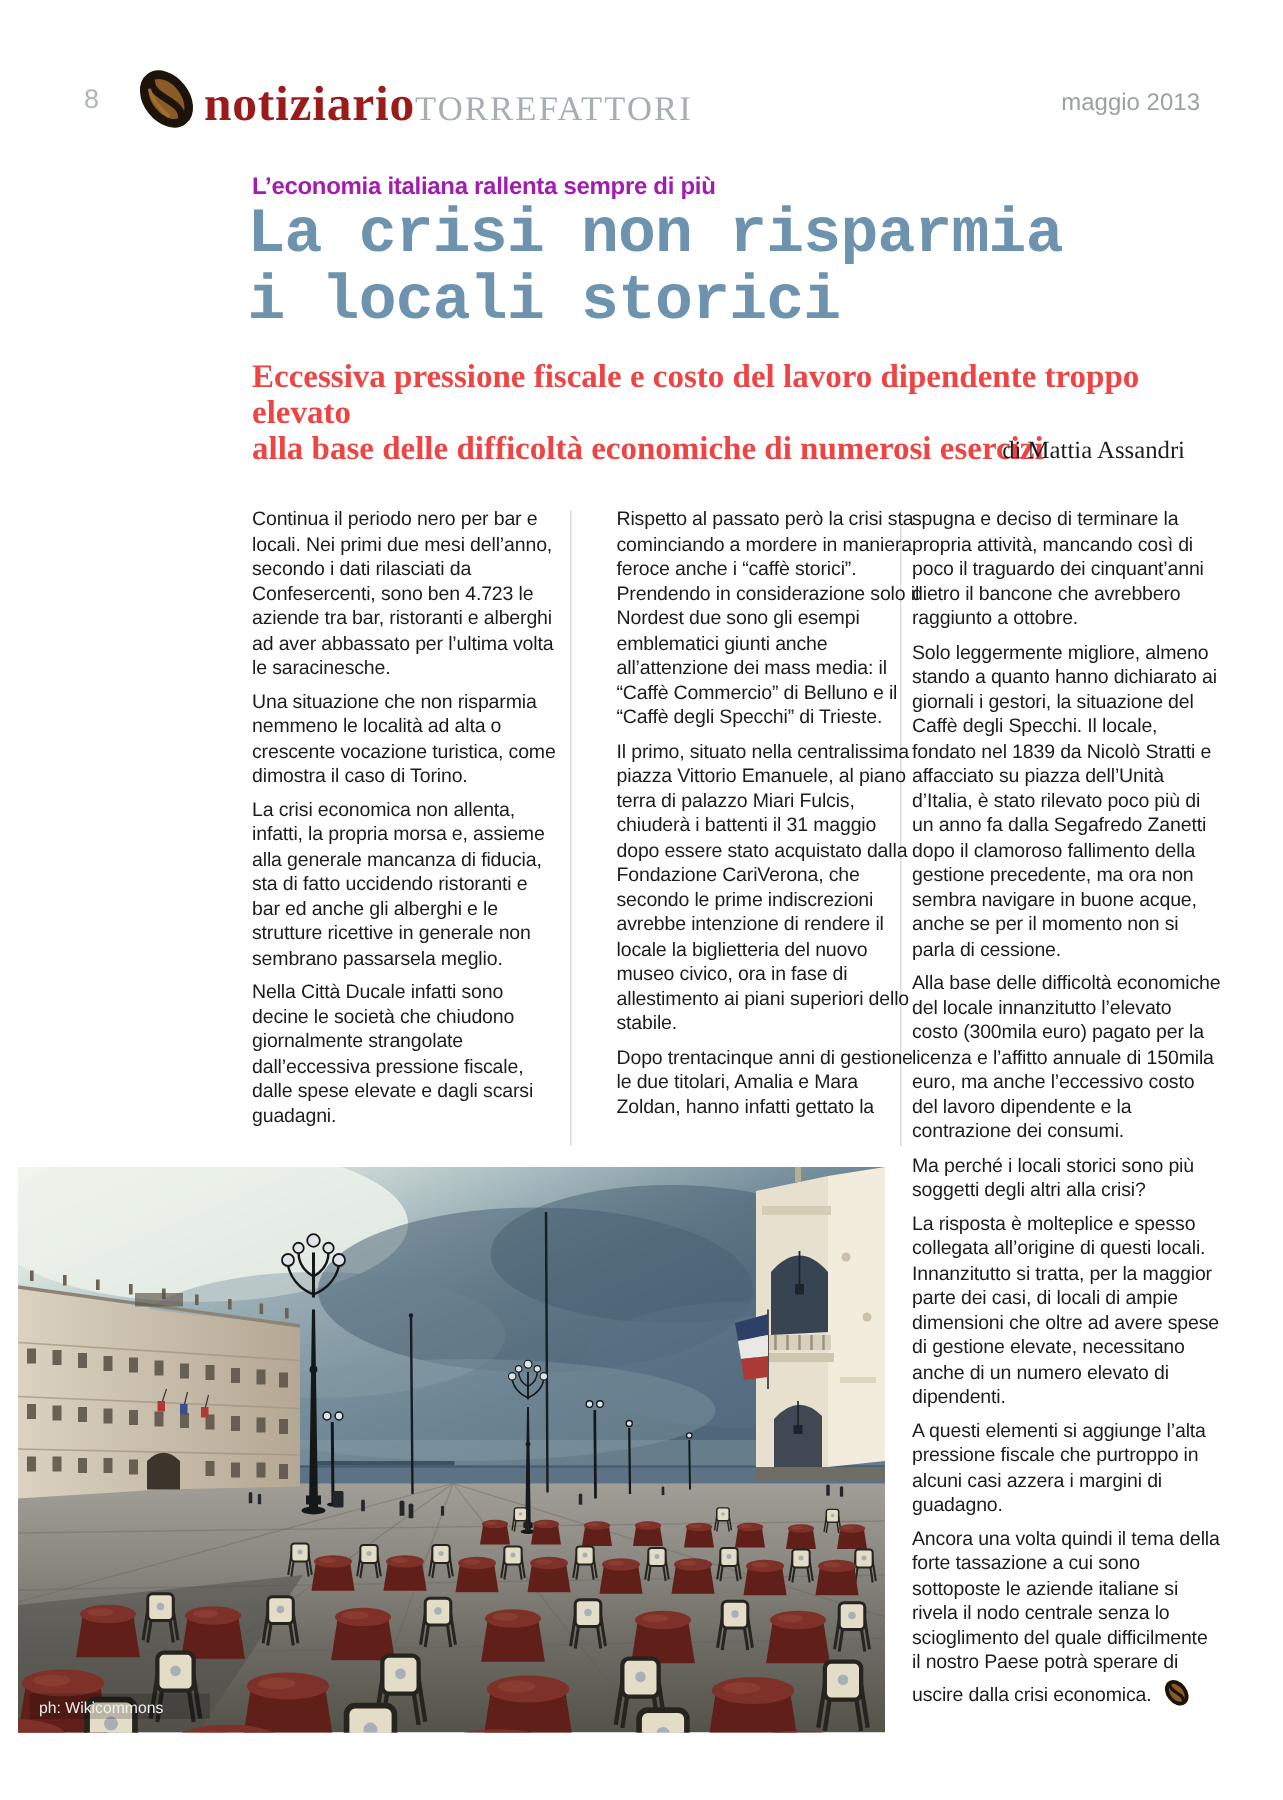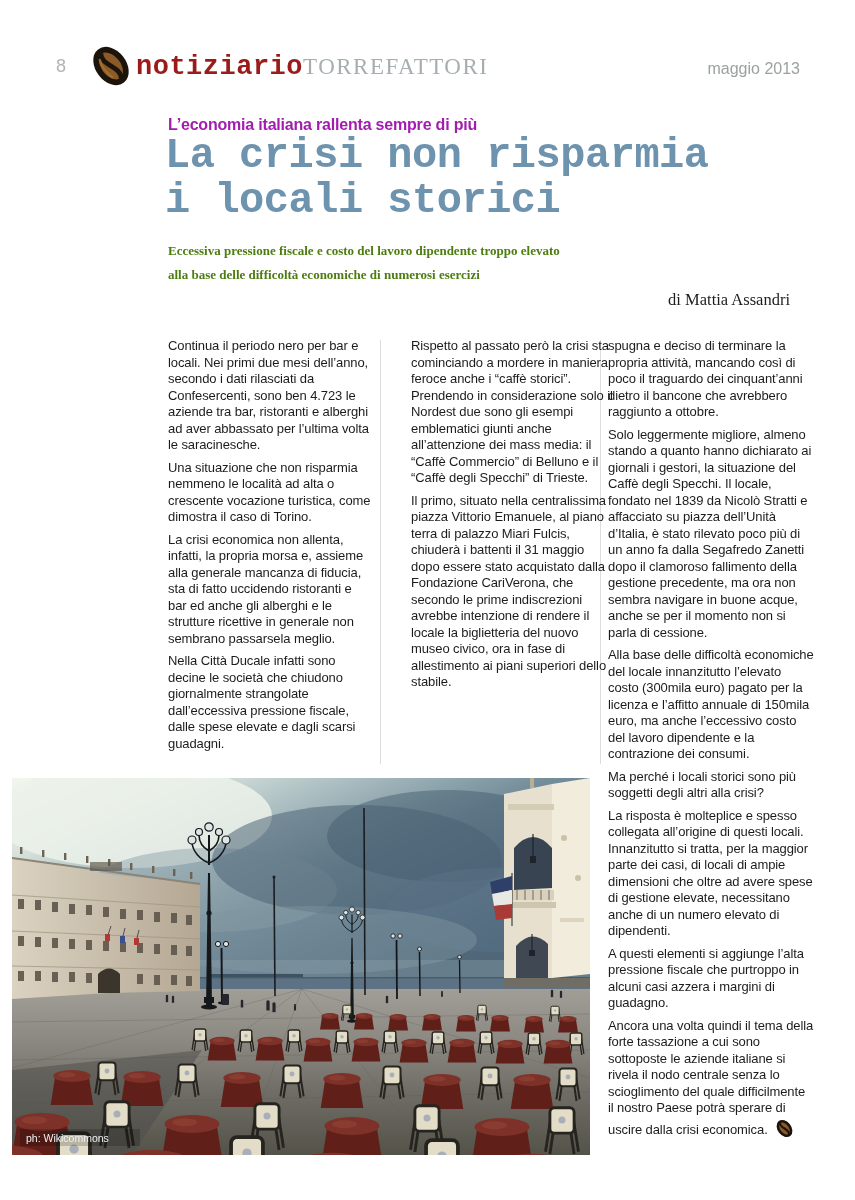--- a/index.html
+++ b/index.html
@@ -8,21 +8,21 @@
     font-family:"Liberation Sans", sans-serif; overflow:hidden;
     -webkit-font-smoothing:antialiased;
   }
   .abs { position:absolute; }
 
   
   .page-number { left:56px; top:56px; font-size:18px; color:#aeb5b5; }
   .logo-bean   { left:90px; top:40px; width:42px; height:52px; }
   .brand       { left:136px; top:52px; white-space:nowrap; }
   .brand-primary {
-    font-family:Liberation Mono, monospace; font-weight:700; font-size:27px;
+    font-family:Liberation Serif, serif; font-weight:700; font-size:33px;
     color:var(--brand-red); letter-spacing:.5px;
   }
   .brand-secondary {
     font-family:"Liberation Serif", serif; font-weight:400; font-size:23px;
     color:var(--brand-gray); letter-spacing:1.5px;
   }
   .issue-date { right:55px; top:60px; font-size:16px; color:#9ba1a1; }
 
   
   .kicker {
@@ -30,21 +30,21 @@
     letter-spacing:-0.2px;
   }
   .title {
     left:165px; top:134px;
     font-family:"DejaVu Serif","Liberation Serif",serif; font-weight:700;
     font-size:42px; line-height:45px; color:var(--title-blue); letter-spacing:-0.5px;
   }
   .subtitle {
     left:168px; top:239px; width:650px;
     font-family:"Liberation Serif", serif; font-weight:700;
-    font-size:13px; line-height:24px; color:#4d7c0f;
+    font-size:22px; line-height:24px; color:#ef4444;
   }
   .byline {
     left:168px; top:290px; width:622px; text-align:right;
     font-family:"Liberation Serif", serif; font-size:16.5px;
     color:#1d1d1d;
   }
 
   
   .col {
     top:338px; width:204px; font-size:13px; line-height:16.5px; color:#1c1c1c;
@@ -105,20 +105,21 @@
 <div class="abs col col-1">
   <p>Continua il periodo nero per bar e locali. Nei primi due mesi dell’anno, secondo i dati rilasciati da Confesercenti, sono ben 4.723 le aziende tra bar, ristoranti e alberghi ad aver abbassato per l’ultima volta le saracinesche.</p>
   <p>Una situazione che non risparmia nemmeno le località ad alta o crescente vocazione turistica, come dimostra il caso di Torino.</p>
   <p>La crisi economica non allenta, infatti, la propria morsa e, assieme alla generale mancanza di fiducia, sta di fatto uccidendo ristoranti e bar ed anche gli alberghi e le strutture ricettive in generale non sembrano passarsela meglio.</p>
   <p>Nella Città Ducale infatti sono decine le società che chiudono giornalmente strangolate dall’eccessiva pressione fiscale, dalle spese elevate e dagli scarsi guadagni.</p>
 </div>
 
 <div class="abs col col-2">
   <p>Rispetto al passato però la crisi sta cominciando a mordere in maniera feroce anche i “caffè storici”. Prendendo in considerazione solo il Nordest due sono gli esempi emblematici giunti anche all’attenzione dei mass media: il “Caffè Commercio” di Belluno e il “Caffè degli Specchi” di Trieste.</p>
   <p>Il primo, situato nella centralissima piazza Vittorio Emanuele, al piano terra di palazzo Miari Fulcis, chiuderà i battenti il 31 maggio dopo essere stato acquistato dalla Fondazione CariVerona, che secondo le prime indiscrezioni avrebbe intenzione di rendere il locale la biglietteria del nuovo museo civico, ora in fase di allestimento ai piani superiori dello stabile.</p>
+  <p>Dopo trentacinque anni di gestione le due titolari, Amalia e Mara Zoldan, hanno infatti gettato la</p>
 </div>
 
 <div class="abs col col-3">
   <p>spugna e deciso di terminare la propria attività, mancando così di poco il traguardo dei cinquant’anni dietro il bancone che avrebbero raggiunto a ottobre.</p>
   <p>Solo leggermente migliore, almeno stando a quanto hanno dichiarato ai giornali i gestori, la situazione del Caffè degli Specchi. Il locale, fondato nel 1839 da Nicolò Stratti e affacciato su piazza dell’Unità d’Italia, è stato rilevato poco più di un anno fa dalla Segafredo Zanetti dopo il clamoroso fallimento della gestione precedente, ma ora non sembra navigare in buone acque, anche se per il momento non si parla di cessione.</p>
   <p>Alla base delle difficoltà economiche del locale innanzitutto l’elevato costo (300mila euro) pagato per la licenza e l’affitto annuale di 150mila euro, ma anche l’eccessivo costo del lavoro dipendente e la contrazione dei consumi.</p>
   <p>Ma perché i locali storici sono più soggetti degli altri alla crisi?</p>
   <p>La risposta è molteplice e spesso collegata all’origine di questi locali. Innanzitutto si tratta, per la maggior parte dei casi, di locali di ampie dimensioni che oltre ad avere spese di gestione elevate, necessitano anche di un numero elevato di dipendenti.</p>
   <p>A questi elementi si aggiunge l’alta pressione fiscale che purtroppo in alcuni casi azzera i margini di guadagno.</p>
   <p><span>Ancora una volta quindi il tema della forte tassazione a cui sono sottoposte le aziende italiane si rivela il nodo centrale senza lo scioglimento del quale difficilmente il nostro Paese potrà sperare di uscire dalla crisi economica.</span><span class="end-bean"><svg width="19" height="23" viewBox="0 0 44 54">

